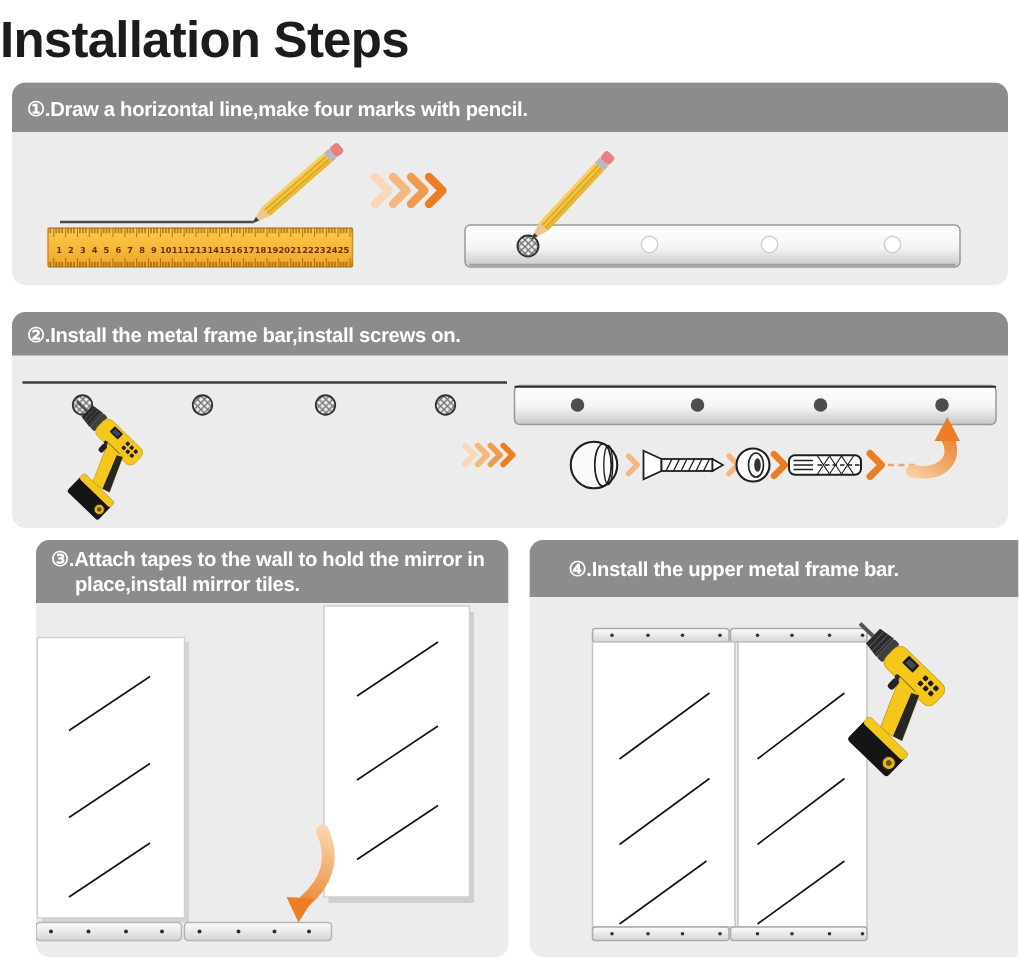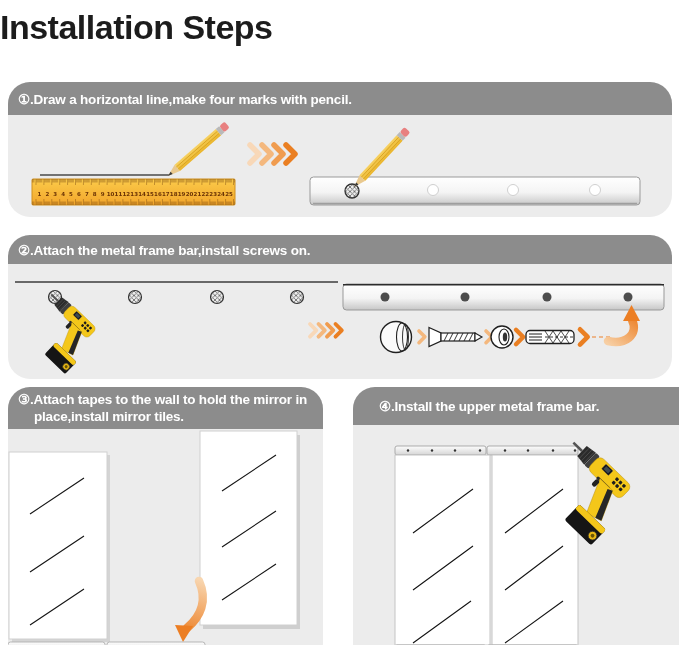--- a/index.html
+++ b/index.html
@@ -1,29 +1,29 @@
 <!DOCTYPE html>
 <html style="--accent-orange: #EC7E23; --header-gray: #8C8C8C; --panel-bg: #ECECEC; --drill-yellow: #F4C71A; --ruler-yellow-light: #FBCB4A; --ruler-yellow-dark: #F2A52B; --pencil-yellow-light: #F7D264; --pencil-yellow-dark: #EAB429; --eraser-pink: #E88080; --chevron-1: #F8D8B8; --chevron-2: #F4B87E; --chevron-3: #F09C4F; --chevron-4: #EA7F22;"><head>
 <meta charset="utf-8">
 <style>
   html,body{margin:0;padding:0;background:#fff;}
   .page{position:relative;width:679px;height:645px;background:#fff;overflow:hidden;
         font-family:"Liberation Sans",sans-serif;}
   .title{position:absolute;top:0;left:0;width:679px;height:52px;line-height:54px;
          font-size:34px;font-weight:bold;letter-spacing:-0.5px;color:#1c1c1c;}
-  .panel{position:absolute;border-radius:22px;overflow:hidden;background:var(--panel-bg,#ececec);margin-top:27px;}
+  .panel{position:absolute;border-radius:9px;overflow:hidden;background:var(--panel-bg,#ececec);}
   .panel-header{background:var(--header-gray,#8c8c8c);color:#fff;font-size:13.5px;font-weight:bold;
                 letter-spacing:-0.2px;display:flex;align-items:center;box-sizing:border-box;}
   .panel-body{position:relative;}
   .panel-body svg{display:block;}
   #panel1{left:8px;top:55px;width:664px;height:135px;}
   #panel1 .panel-header{height:33px;padding-left:10px;}
   #panel2{left:8px;top:208px;width:664px;height:144px;}
   #panel2 .panel-header{height:29px;padding-left:10px;}
-  #panel3{left:8px;top:360px;width:315px;height:278px;}
+  #panel3{left:24px;top:360px;width:315px;height:278px;}
   #panel3 .panel-header{height:42px;padding-left:26px;padding-right:8px;text-indent:-16px;line-height:17px;}
   #panel4{left:353px;top:360px;width:378px;height:278px;}
   #panel4 .panel-header{height:38px;padding-left:26px;}
   [data-name="ruler-numbers"] text{font:bold 5.5px "DejaVu Sans",sans-serif;fill:#6b3305;}
 </style>
 </head>
 <body>
 
 <div class="page" data-name="page-root">
 
@@ -144,21 +144,21 @@
           <circle cx="425" cy="75" r="5.5" fill="#ffffff" stroke="#cfcfcf" data-name="bar-hole"></circle>
           <circle cx="505" cy="75" r="5.5" fill="#ffffff" stroke="#cfcfcf" data-name="bar-hole"></circle>
           <circle cx="587" cy="75" r="5.5" fill="#ffffff" stroke="#cfcfcf" data-name="bar-hole"></circle>
         </g>
         <use href="#pencil" transform="translate(346,72) rotate(-47) scale(0.88)" data-name="pencil-icon"></use>
       </svg>
     </div>
   </div>
 
   <div class="panel" id="panel2" data-name="step2-panel">
-    <div class="panel-header" data-name="step2-header">②.Attach the metal frame bar,install screws on.</div>
+    <div class="panel-header" data-name="step2-header">②.Install the metal frame bar,install screws on.</div>
     <div class="panel-body" data-name="step2-illustration">
       <svg width="664" height="115" viewBox="0 0 664 115" data-name="step2-svg">
         <line x1="7" y1="18" x2="330" y2="18" stroke="#3c3c3c" stroke-width="1.6" data-name="pencil-line"></line>
         <g data-name="pencil-marks">
           <circle cx="47" cy="33" r="6.5" fill="url(#hatchPat)" stroke="#333" stroke-width="1.2"></circle>
           <circle cx="127" cy="33" r="6.5" fill="url(#hatchPat)" stroke="#333" stroke-width="1.2"></circle>
           <circle cx="209" cy="33" r="6.5" fill="url(#hatchPat)" stroke="#333" stroke-width="1.2"></circle>
           <circle cx="289" cy="33" r="6.5" fill="url(#hatchPat)" stroke="#333" stroke-width="1.2"></circle>
         </g>
         <use href="#drill" transform="translate(50,37) rotate(44) scale(0.62)" data-name="power-drill-icon"></use>

